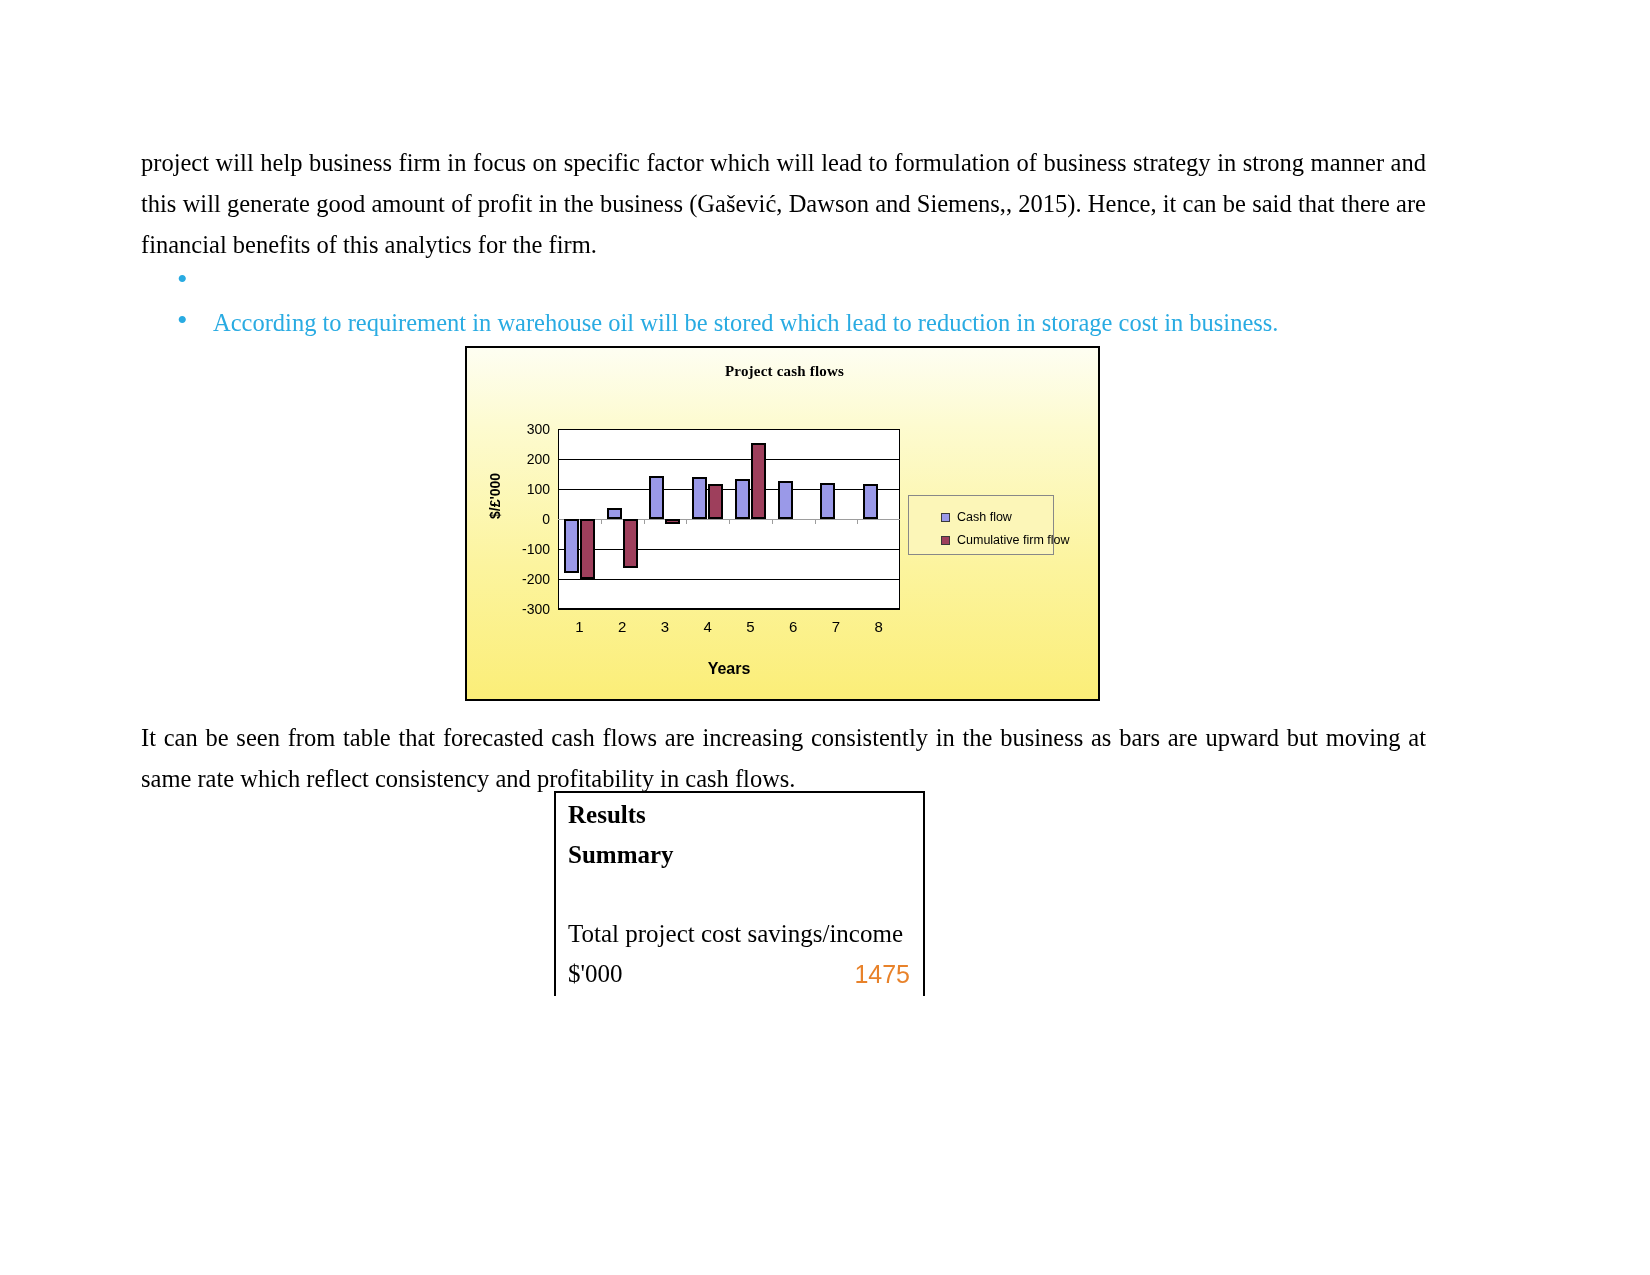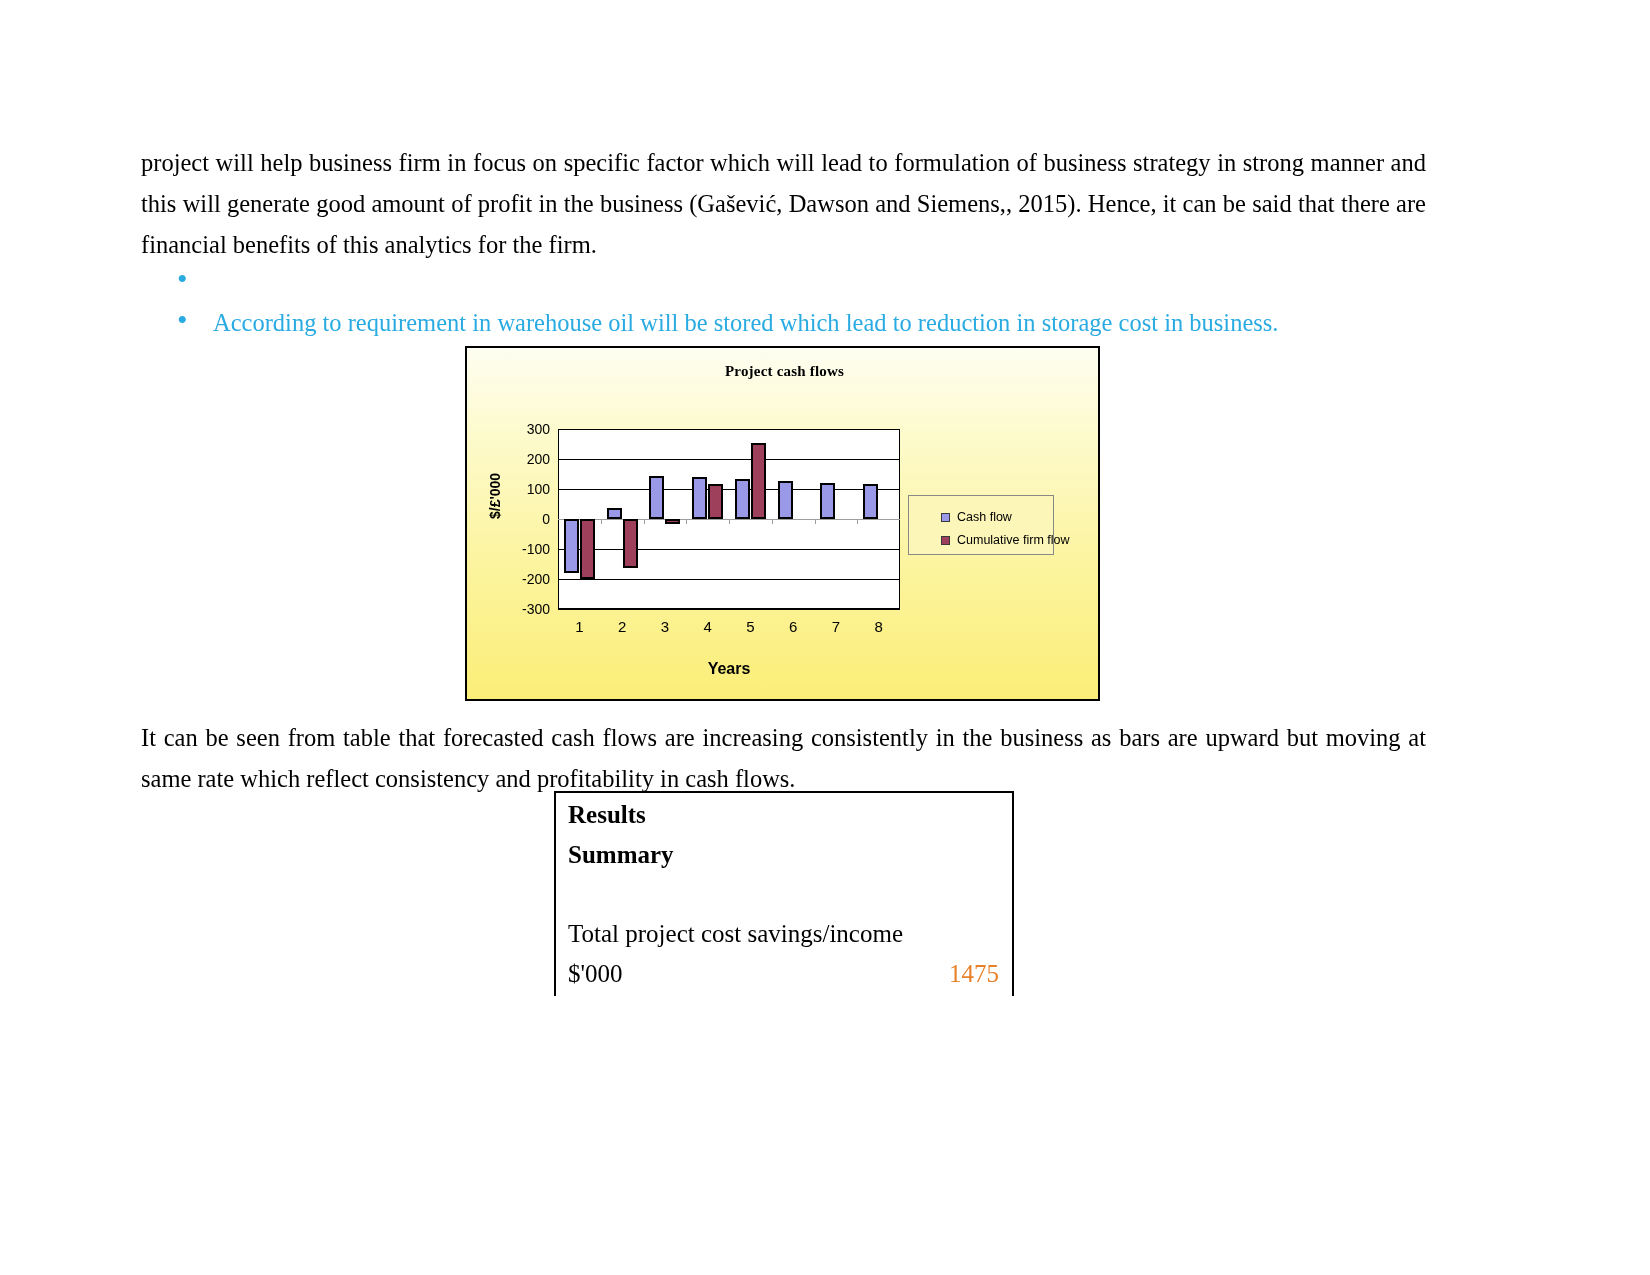--- a/index.html
+++ b/index.html
@@ -225,40 +225,40 @@
     font-size: 12.5px;
     color: #000000;
     white-space: nowrap;
   }
 
   
   #results-table {
     position: absolute;
     left: 554px;
     top: 791px;
-    width: 460px;
+    width: 371px;
     height: 205px;
     border: 2px solid #000000;
     border-bottom: none;
     box-sizing: border-box;
     background: #ffffff;
   }
   .res-line {
     position: absolute;
     left: 12px;
     font-family: "Liberation Serif", serif;
     font-size: 25px;
     color: #000000;
     white-space: nowrap;
   }
   .res-line.bold { font-weight: bold; }
   #res-value {
     position: absolute;
     right: 13px;
-    font-family: Liberation Serif, serif;
+    font-family: Liberation Sans, sans-serif;
     font-size: 25px;
     color: #e8822a;
     white-space: nowrap;
   }
 </style>
 </head>
 <body>
 
 <div class="page">
 

